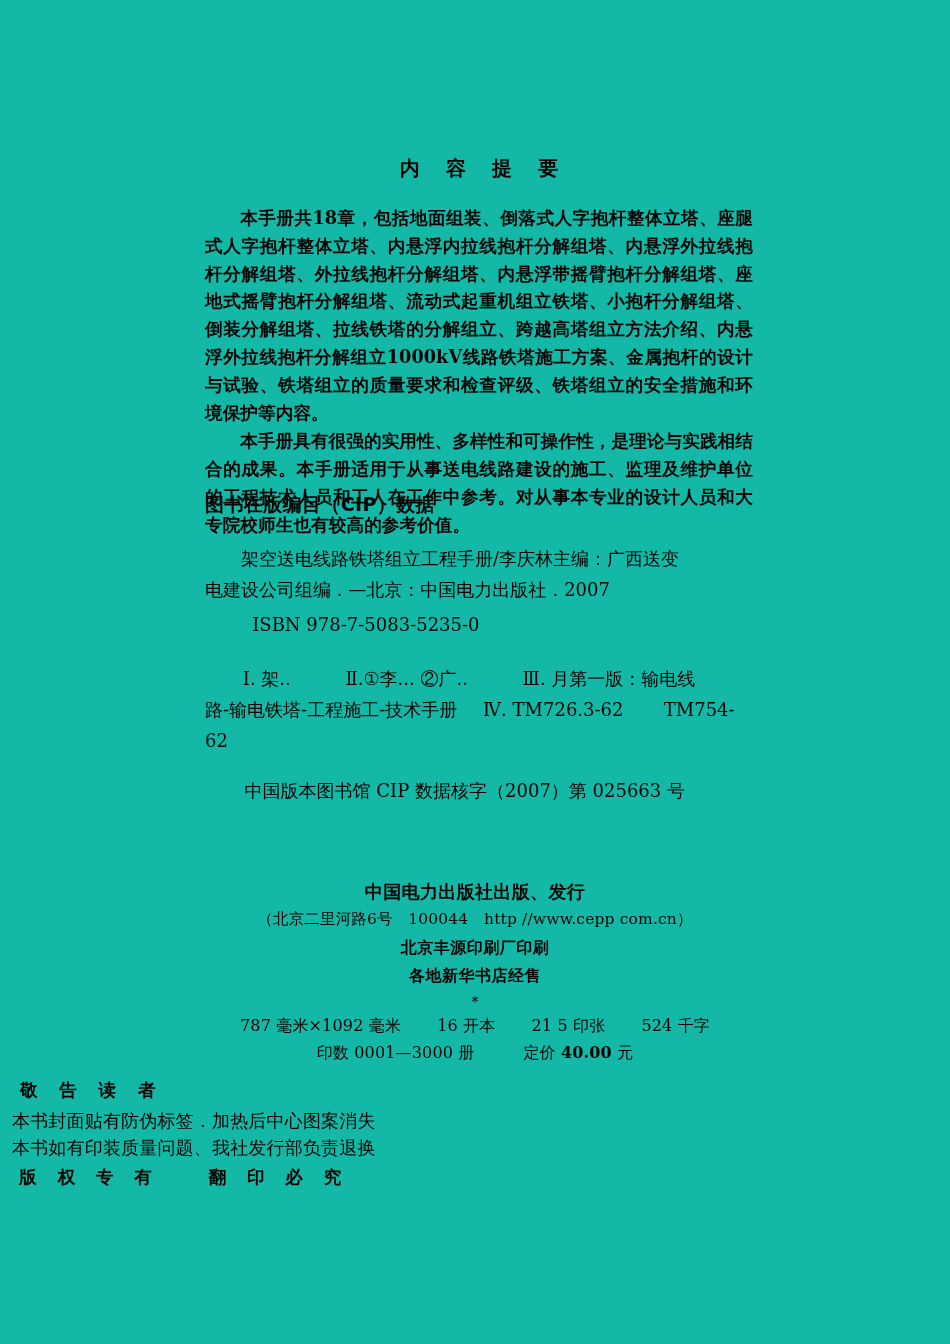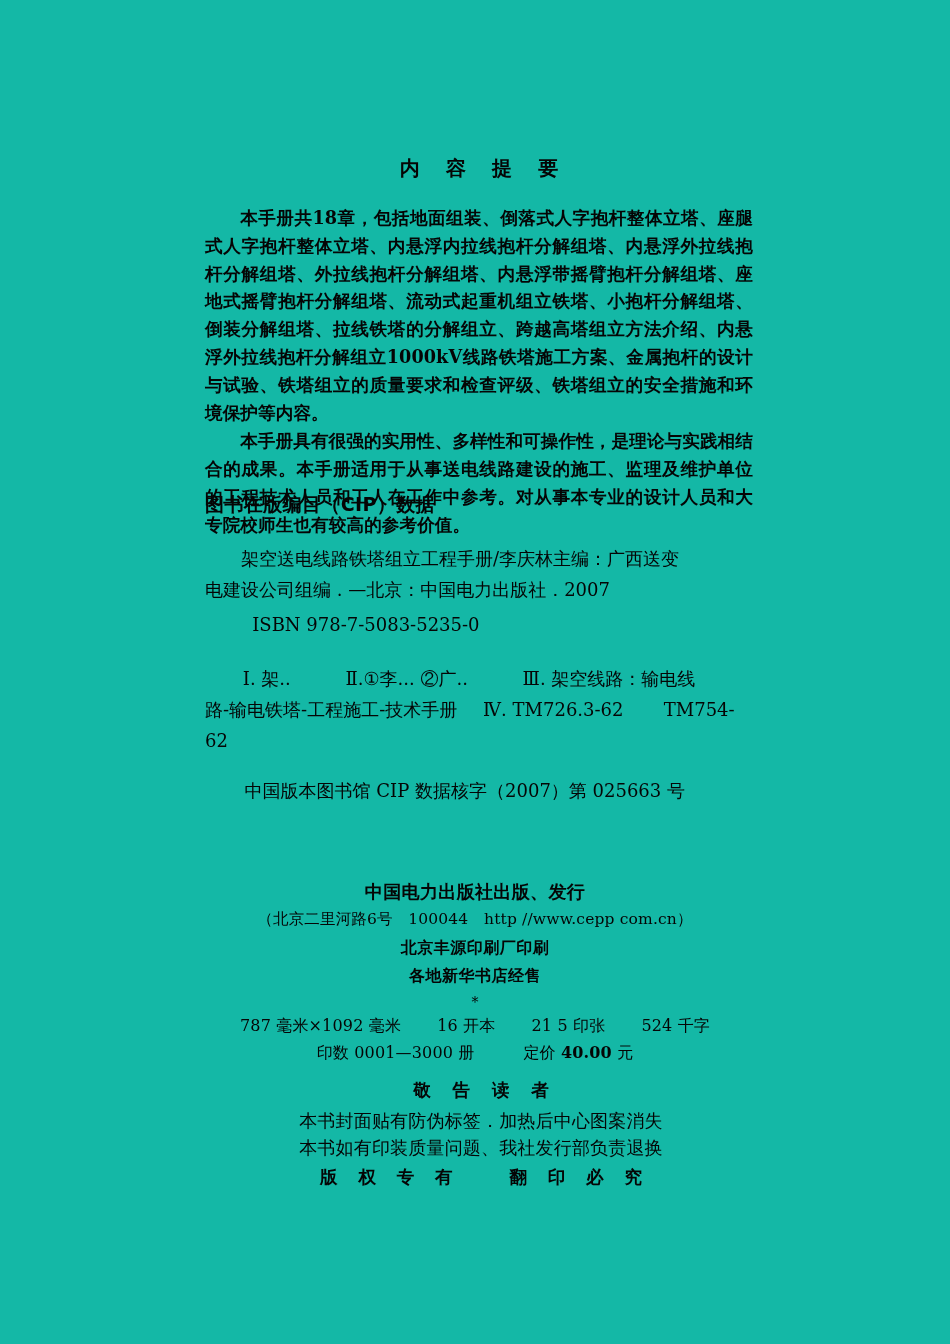--- a/index.html
+++ b/index.html
@@ -136,21 +136,21 @@
     margin-top: 3px;
   }
   .price-bold { font-weight: bold; }
 
   
   .notice {
     position: absolute;
     left: 12px;
     right: 0;
     top: 1078px;
-    text-align: center;
+    text-align: left;
   }
   .notice-heading {
     font-weight: bold;
     font-size: 17.5px;
     letter-spacing: 0.45em;
     text-indent: 0.45em;
     margin: 0 0 6px 0;
     font-family: "DejaVu Sans", "Liberation Sans", sans-serif;
   }
   .notice-line {
@@ -183,21 +183,21 @@
     <h2 class="cip-heading">图书在版编目（CIP）数据</h2>
     <p class="cip-entry indent1">架空送电线路铁塔组立工程手册/李庆林主编：广西送变</p>
     <p class="cip-entry">电建设公司组编 . —北京：中国电力出版社．2007</p>
     <p class="cip-isbn">ISBN 978-7-5083-5235-0</p>
 
     <p class="cip-class first">
       <span>Ⅰ. 架..</span>
       <span class="gap-md"></span>
       <span>Ⅱ.①李... ②广..</span>
       <span class="gap-md"></span>
-      <span>Ⅲ. 架空线路：输电线</span>
+      <span>Ⅲ. 月第一版：输电线</span>
     </p>
     <p class="cip-class">
       <span>路-输电铁塔-工程施工-技术手册</span>
       <span class="gap-xs"></span>
       <span>Ⅳ. TM726.3-62</span>
       <span class="gap-sm"></span>
       <span>TM754-62</span>
     </p>
 
     <p class="cip-corenum">中国版本图书馆 CIP 数据核字（2007）第 025663 号</p>

